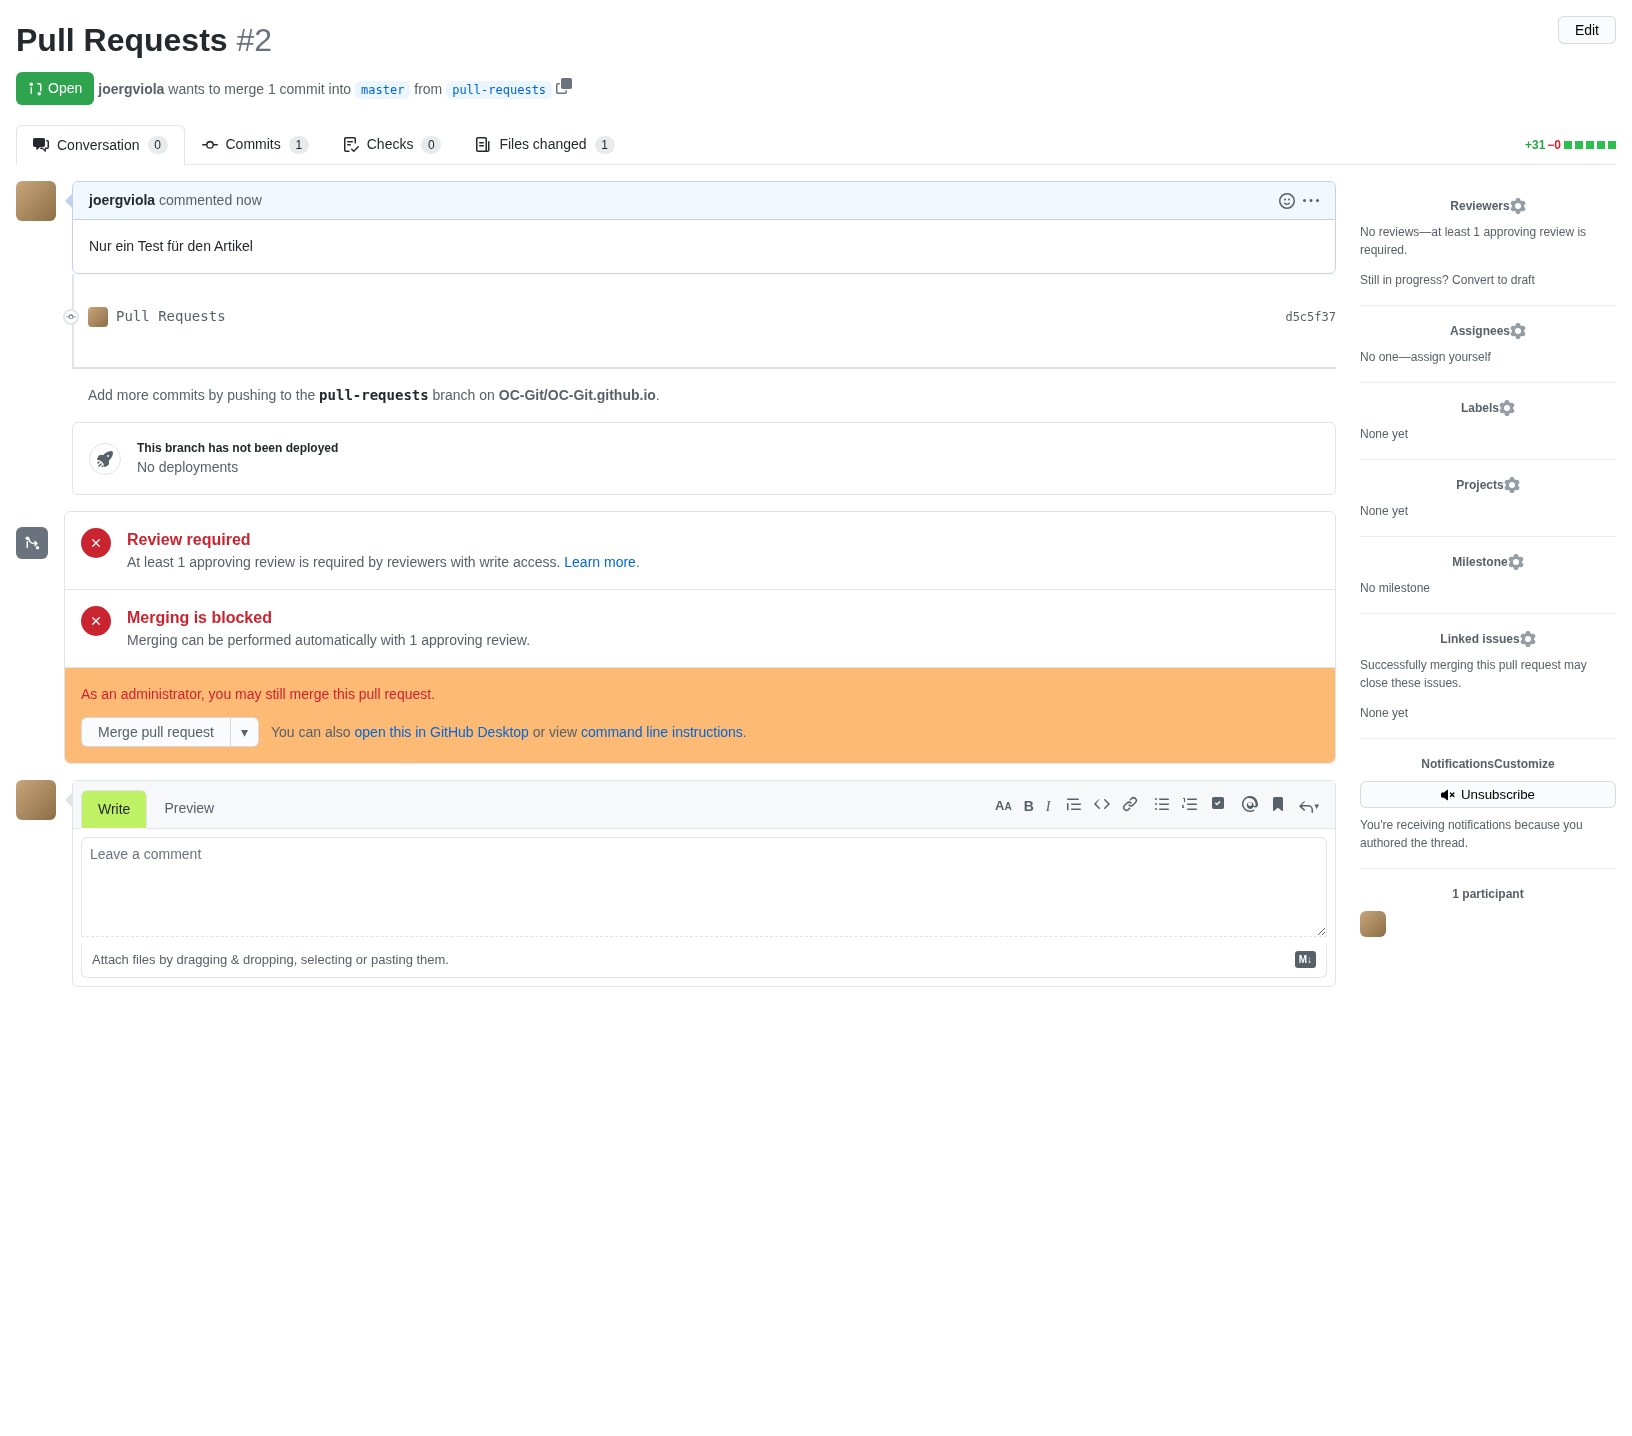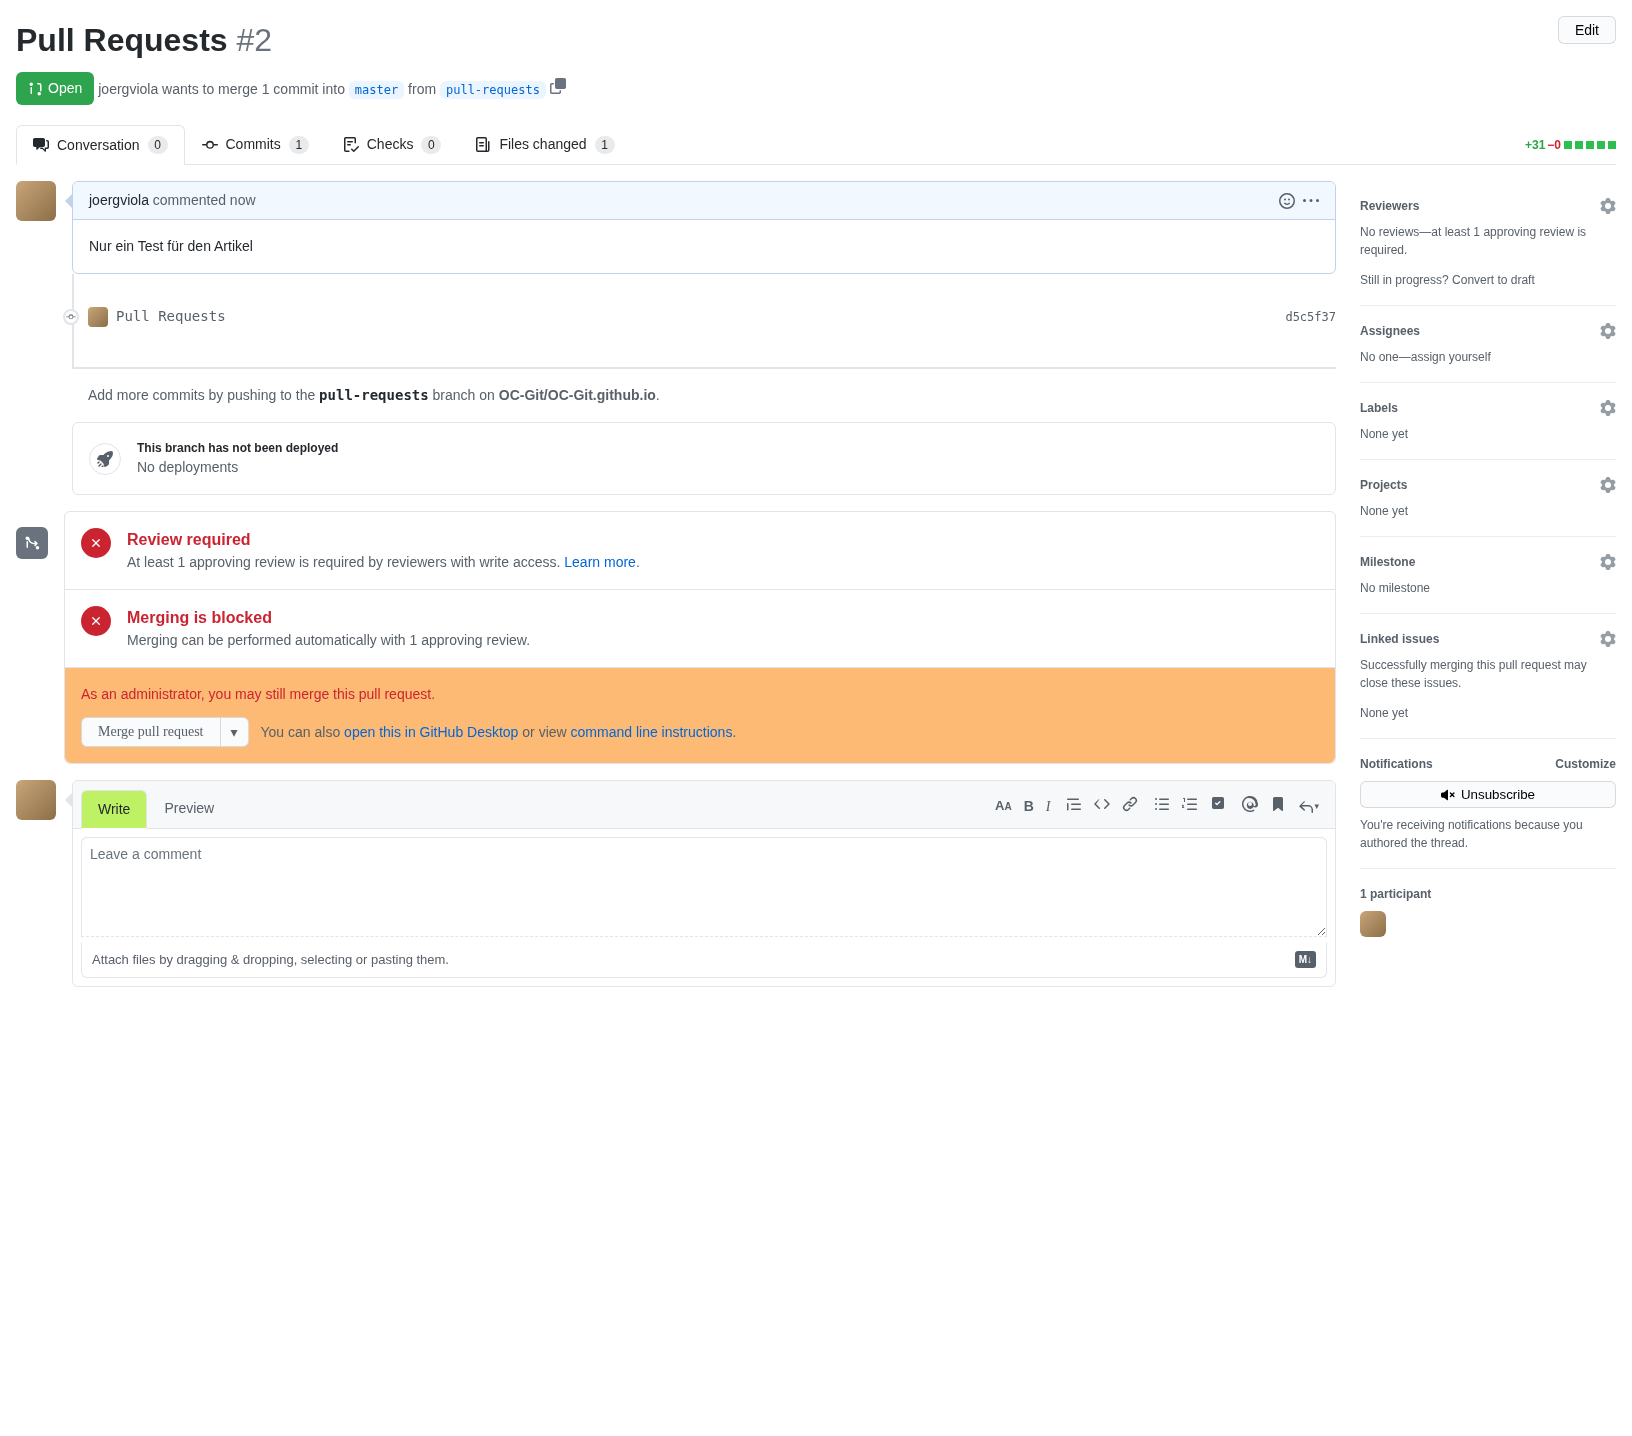--- a/index.html
+++ b/index.html
@@ -8,21 +8,21 @@
 
 
 .pr-header { display: flex; justify-content: space-between; align-items: flex-start; margin-bottom: 8px; }
 .pr-title { font-size: 32px; font-weight: 400; }
 .pr-title-bold { font-weight: 600; }
 .pr-number { color: #6a737d; font-weight: 300; }
 .edit-btn { background: #fafbfc; border: 1px solid rgba(27,31,35,0.15); border-radius: 6px; padding: 5px 16px; font-size: 14px; font-weight: 500; cursor: pointer; }
 
 .pr-meta { display: flex; align-items: center; gap: 4px; margin-bottom: 20px; flex-wrap: wrap; }
 .state-badge { background: #2ea44f; color: #fff; border-radius: 6px; padding: 6px 12px; font-weight: 500; display: inline-flex; align-items: center; gap: 4px; }
-.author-link { font-weight: 400; color: #586069; text-align: right; }
+.author-link { font-weight: 700; color: #586069; text-align: right; }
 .meta-text { color: #586069; }
 .branch-label { background: #eaf5ff; color: #0366d6; padding: 2px 6px; border-radius: 6px; font-family: SFMono-Regular, Consolas, monospace; font-size: 12px; }
 .copy-icon { color: #6a737d; cursor: pointer; }
 
 
 .tabnav { border-bottom: 1px solid #e1e4e8; display: flex; align-items: center; margin-bottom: 16px; }
 .tabnav-tabs { display: flex; flex: 1; }
 .tabnav-tab { padding: 8px 16px; border: 1px solid transparent; border-radius: 6px 6px 0 0; display: inline-flex; align-items: center; gap: 8px; color: #24292e; cursor: pointer; font-size: 14px; }
 .tabnav-tab.selected { border-color: #e1e4e8; border-bottom-color: #fff; background: #fff; margin-bottom: -1px; }
 .counter { background: rgba(209,213,218,0.5); color: #24292e; border-radius: 10px; padding: 0 6px; font-size: 12px; min-width: 20px; text-align: center; font-weight: 500; }
@@ -71,21 +71,21 @@
 .merge-row:last-child { border-bottom: none; }
 .status-icon { width: 30px; height: 30px; border-radius: 50%; display: flex; align-items: center; justify-content: center; color: #fff; flex-shrink: 0; }
 .status-icon.fail { background: #cb2431; }
 .merge-status-title { font-size: 16px; font-weight: 600; color: #cb2431; }
 .merge-status-text { color: #586069; }
 .merge-footer { padding: 16px; background: #fdba74; border-radius: 0 0 6px 6px; }
 .admin-warning { color: #cb2431; margin-bottom: 12px; }
 .merge-controls { display: flex; align-items: center; gap: 12px; flex-wrap: wrap; }
 .btn-group { display: flex; }
 .btn { background: #fafbfc; border: 1px solid rgba(27,31,35,0.15); padding: 6px 16px; font-weight: 500; cursor: pointer; color: #586069; font-size: 14px; }
-.btn-group .btn:first-child { border-radius: 6px 0 0 6px; border-right: 0; font-family: Liberation Serif, serif; }
+.btn-group .btn:first-child { border-radius: 6px 0 0 6px; border-right: 0; }
 .btn-group .btn.caret { border-radius: 0 6px 6px 0; padding: 6px 10px; }
 .merge-hint { color: #586069; }
 
 
 .comment-form { display: flex; gap: 16px; }
 .form-box { flex: 1; border: 1px solid #e1e4e8; border-radius: 6px; position: relative; }
 .form-box::before { content: ""; position: absolute; top: 11px; left: -8px; width: 0; height: 0; border: 8px solid transparent; border-right-color: #e1e4e8; border-left: 0; }
 .form-tabs { display: flex; align-items: center; background: #f6f8fa; border-bottom: 1px solid #e1e4e8; padding: 8px 8px 0; border-radius: 6px 6px 0 0; }
 .form-tab { padding: 8px 16px; border: 1px solid transparent; cursor: pointer; color: #586069; border-radius: 6px 6px 0 0; }
 .form-tab.selected { background: #bef264; border-color: #e1e4e8; border-bottom-color: #fff; margin-bottom: -1px; color: #24292e; }
@@ -93,21 +93,21 @@
 .toolbar-group { display: flex; gap: 12px; }
 .toolbar svg, .toolbar .tb-icon { cursor: pointer; }
 .form-body { padding: 8px; }
 .textarea { width: 100%; min-height: 100px; border: 1px solid #e1e4e8; border-radius: 6px 6px 0 0; border-bottom: 1px dashed #e1e4e8; padding: 8px; font-family: inherit; font-size: 14px; resize: vertical; }
 .textarea::placeholder { color: #6a737d; }
 .attach-hint { border: 1px solid #e1e4e8; border-top: none; border-radius: 0 0 6px 6px; padding: 7px 10px; color: #586069; font-size: 13px; display: flex; justify-content: space-between; align-items: center; }
 .md-badge { background: #586069; color: #fff; font-size: 10px; font-weight: 700; padding: 1px 4px; border-radius: 3px; }
 
 
 .sidebar-section { padding: 16px 0; border-bottom: 1px solid #eaecef; font-size: 12px; }
-.sidebar-header { display: flex; justify-content: space-between; align-items: center; font-weight: 600; color: #586069; margin-bottom: 8px; }
+.sidebar-header { display: flex; justify-content: center; align-items: center; font-weight: 600; color: #586069; margin-bottom: 8px; }
 .sidebar-text { color: #586069; }
 .gear { color: #959da5; cursor: pointer; }
 .link-muted { color: #586069; }
 .unsub-btn { width: 100%; background: #fafbfc; border: 1px solid rgba(27,31,35,0.15); border-radius: 6px; padding: 5px; font-weight: 500; cursor: pointer; display: flex; align-items: center; justify-content: center; gap: 6px; margin-top: 8px; }
 
 .icon { display: inline-flex; }
 </style>
 </head>
 <body>
 

